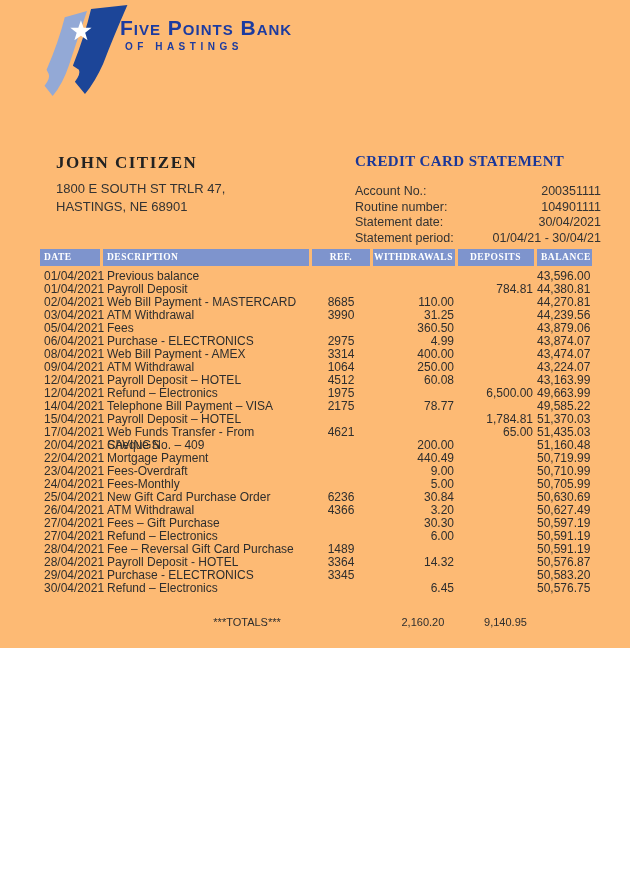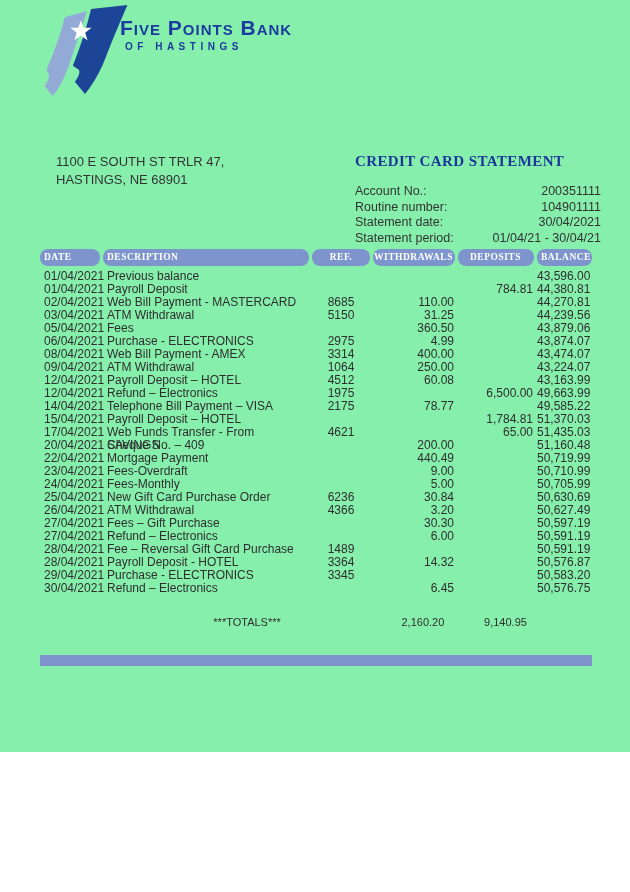--- a/index.html
+++ b/index.html
@@ -1,16 +1,16 @@
 <!DOCTYPE html>
 <html><head>
 <meta charset="utf-8">
 <style>
   html,body{margin:0;padding:0;background:#fff;}
-  .page{position:relative;width:630px;height:752px;background:#86efac;overflow:hidden;
+  .page{position:relative;width:630px;height:648px;background:#fdba74;overflow:hidden;
         font-family:"Liberation Sans",sans-serif;color:#2e2e2e;}
 
   
   .logo-mark{position:absolute;left:36px;top:3px;width:102px;height:96px;}
   .brand-name{position:absolute;left:120px;top:16px;font-size:21px;font-weight:bold;
               color:#1c3ba0;font-variant:small-caps;letter-spacing:1px;
               font-family:"Liberation Sans",sans-serif;}
   .brand-sub{position:absolute;left:125px;top:41px;font-size:10px;color:#1c3ba0;
              letter-spacing:4.5px;font-weight:bold;}
 
@@ -25,21 +25,21 @@
   .stmt-title{font-family:"Liberation Serif",serif;font-weight:bold;font-size:15px;
               color:#1a3799;letter-spacing:.4px;margin-bottom:14px;}
   .stmt-row{display:flex;justify-content:space-between;font-size:12.5px;
             line-height:15.5px;color:#333;}
 
   
   .table{position:absolute;left:40px;top:249px;width:552px;}
   .thead{display:flex;column-gap:3px;height:17px;}
   .th{background:#7E94CD;color:#fff;font-family:"Liberation Serif",serif;
       font-weight:bold;font-size:9.5px;letter-spacing:.5px;padding-top:3px;
-      box-sizing:border-box;border-radius:8px;}
+      box-sizing:border-box;}
   .tbody{margin-top:4px;}
   .trow{display:flex;column-gap:3px;height:13px;line-height:13px;font-size:12px;}
   .c{box-sizing:border-box;}
   .w-date{width:60px;padding-left:4px;}
   .w-desc{width:206px;padding-left:4px;}
   .w-ref{width:58px;text-align:center;}
   .w-wdr{width:82px;text-align:right;padding-right:1px;}
   .w-dep{width:76px;text-align:right;padding-right:1px;}
   .w-bal{width:55px;text-align:left;}
   .th.w-ref,.th.w-wdr,.th.w-dep{text-align:center;padding-left:0;}
@@ -81,21 +81,22 @@
 
   <svg class="logo-mark" viewBox="0 0 100 95" xmlns="http://www.w3.org/2000/svg">
     <path d="M22,62 Q34,34 40,10 L62,4 Q52,34 44,58 Q38,76 28,88 L20,78 Q26,70 24,66 Z" fill="#93A9D6" transform="translate(-12,4)"></path>
     <path d="M36,62 Q48,32 54,6 L90,2 Q76,34 66,60 Q58,78 48,90 L38,78 Q44,70 42,66 Z" fill="#1C4598"></path>
     <polygon fill="#ffffff" points="44,17 46.6,24.4 54.5,24.6 48.2,29.4 50.5,36.9 44,32.4 37.5,36.9 39.8,29.4 33.5,24.6 41.4,24.4"></polygon>
   </svg>
   <div class="brand-name">Five Points Bank</div>
   <div class="brand-sub">OF HASTINGS</div>
 
   <div class="cust">
-    <div class="cust-addr">1100 E SOUTH ST TRLR 47,</div>
+    <div class="cust-name">JOHN CITIZEN</div>
+    <div class="cust-addr">1800 E SOUTH ST TRLR 47,</div>
     <div class="cust-addr">HASTINGS, NE 68901</div>
   </div>
 
   <div class="stmt">
     <div class="stmt-title">CREDIT CARD STATEMENT</div>
     <div class="stmt-row">
       <span>Account No.:</span>
       <span>200351111</span>
     </div>
     <div class="stmt-row">
@@ -145,21 +146,21 @@
     <span class="c w-desc">Web Bill Payment - MASTERCARD</span>
     <span class="c w-ref">8685</span>
     <span class="c w-wdr">110.00</span>
     <span class="c w-dep"></span>
     <span class="c w-bal">44,270.81</span>
   </div>
 
   <div class="trow">
     <span class="c w-date">03/04/2021</span>
     <span class="c w-desc">ATM Withdrawal</span>
-    <span class="c w-ref">5150</span>
+    <span class="c w-ref">3990</span>
     <span class="c w-wdr">31.25</span>
     <span class="c w-dep"></span>
     <span class="c w-bal">44,239.56</span>
   </div>
 
   <div class="trow">
     <span class="c w-date">05/04/2021</span>
     <span class="c w-desc">Fees</span>
     <span class="c w-ref"></span>
     <span class="c w-wdr">360.50</span>

